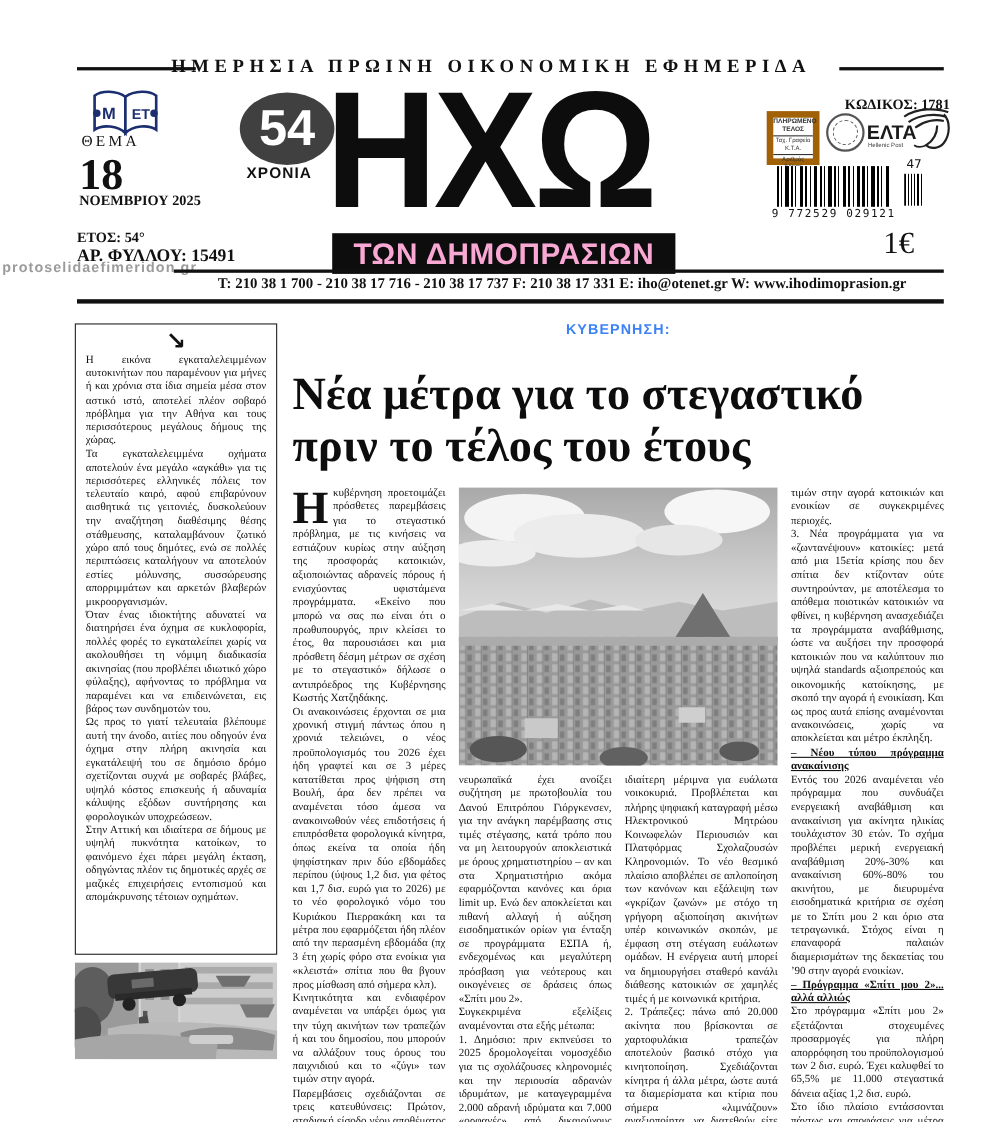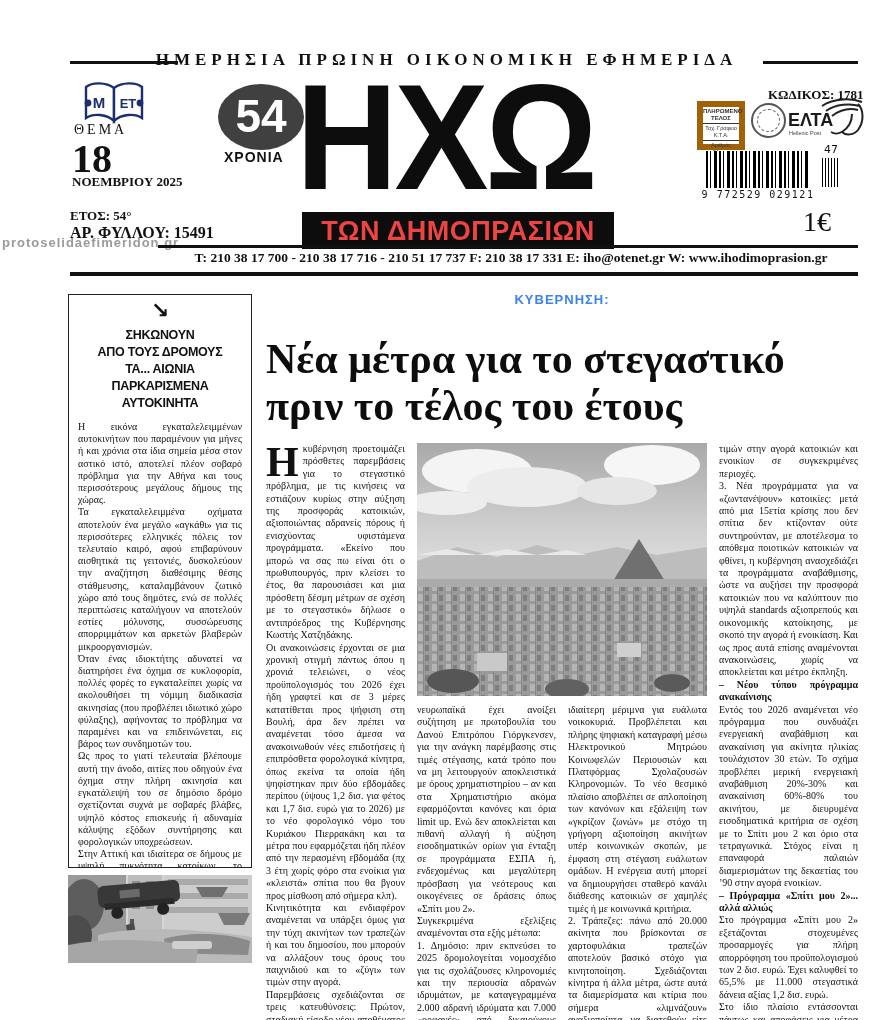--- a/index.html
+++ b/index.html
@@ -16,21 +16,21 @@
   .monthyear{left:72px;top:174px;font-size:13px;font-weight:bold;}
   .etos{left:70px;top:208px;font-size:13px;font-weight:bold;}
   .issue{left:70px;top:224px;font-size:16px;font-weight:bold;}
   .watermark{left:2px;top:235px;font-family:"Liberation Sans",sans-serif;font-weight:bold;
              font-size:13px;color:#9b9b9b;letter-spacing:1px;}
   .badge54{left:218px;top:84px;width:86px;height:66px;background:#404040;border-radius:50%;
            color:#fff;text-align:center;font:bold 46px/64px "Liberation Sans",sans-serif;}
   .badge-label{left:224px;top:149px;font:bold 14px "Liberation Sans",sans-serif;letter-spacing:1px;}
   .logo-hxo{left:296px;top:62px;font:bold 128px/1 "Liberation Sans",sans-serif;letter-spacing:-3px;
             transform:scale(1.10,1.18);transform-origin:left top;color:#0d0d0d;}
-  .logo-bar{left:302px;top:212px;width:312px;height:37px;background:#0d0d0d;color:#ef4444;
+  .logo-bar{left:302px;top:212px;width:312px;height:37px;background:#0d0d0d;color:#f9a8d4;
             text-align:center;font:bold 27px/38px "Liberation Sans",sans-serif;letter-spacing:0.5px;}
   .kodikos{left:768px;top:87px;font-size:13px;font-weight:bold;}
   .stamp-box{left:697px;top:101px;width:48px;height:49px;border:6px solid #a16207;box-sizing:border-box;
              font-family:"Liberation Sans",sans-serif;text-align:center;color:#333;}
   .stamp-box .s1{font-size:6px;font-weight:bold;border-bottom:1px solid #333;line-height:7px;padding:1px 0;}
   .stamp-box .s2{font-size:5.5px;border-bottom:1px solid #333;line-height:7px;padding:1px 0;}
   .stamp-box .s3{font-size:5.5px;line-height:7px;padding-top:1px;}
   .stamp-box .num{font-size:9px;font-weight:bold;}
   .stamp-circle{left:751px;top:103px;width:35px;height:35px;border:2px solid #555;border-radius:50%;
                 box-sizing:border-box;}
@@ -59,21 +59,21 @@
   .sb-photo{left:68px;top:875px;width:184px;height:88px;}
   
   .main{left:266px;top:292px;width:592px;height:728px;}
   .kicker{position:absolute;top:0;width:100%;text-align:center;color:#3b82f6;
           font:bold 13px "Liberation Sans",sans-serif;letter-spacing:1px;}
   .headline{position:absolute;top:16px;width:100%;text-align:left;white-space:pre-line;
             font:bold 42px/1.12 "Liberation Serif",serif;color:#0d0d0d;}
   .body-grid{position:absolute;top:151px;left:0;width:592px;height:577px;overflow:hidden;
              display:grid;grid-template-columns:repeat(4,1fr);column-gap:12px;}
   .para{margin:0;font:10px/12.4px "Liberation Serif",serif;text-align:justify;}
-  .para.bold{font-weight:bold;}
+  .para.bold{font-weight:bold;text-decoration:underline;}
   .dropcap{float:left;font:bold 42px/34px "Liberation Serif",serif;padding:2px 4px 0 0;}
   .mid-span{grid-column:2/4;}
   .main-photo{width:100%;height:253px;margin-bottom:8px;}
   .mid-cols{display:grid;grid-template-columns:1fr 1fr;column-gap:12px;}
 </style>
 </head>
 <body>
 
 <div class="page">
 
@@ -130,29 +130,25 @@
     </svg>
   </span>
 
   <div class="abs barcode-main"></div>
   <div class="abs barcode-digits">9 772529 029121</div>
   <div class="abs issue47">47</div>
   <div class="abs barcode-small"></div>
   <div class="abs price">1€</div>
 
   <div class="abs rule" style="left:158px;top:245px;width:700px;height:3px"></div>
-  <div class="abs contact">Τ: 210 38 17 700 - 210 38 17 716 - 210 51 17 737 F: 210 38 17 331 E: iho@otenet.gr W: www.ihodimoprasion.gr</div>
+  <div class="abs contact">Τ: 210 38 1 700 - 210 38 17 716 - 210 38 17 737 F: 210 38 17 331 E: iho@otenet.gr W: www.ihodimoprasion.gr</div>
   <div class="abs rule" style="left:70px;top:272px;width:788px;height:4px"></div>
 
   <div class="abs sidebar">
     <div class="sb-arrow">↘</div>
-    <div class="sb-title">ΣΗΚΩΝΟΥΝ
-ΑΠΟ ΤΟΥΣ ΔΡΟΜΟΥΣ
-ΤΑ... ΑΙΩΝΙΑ ΠΑΡΚΑΡΙΣΜΕΝΑ
-ΑΥΤΟΚΙΝΗΤΑ</div>
     <div class="sb-body">
         <p class="para">Η εικόνα εγκαταλελειμμένων αυτοκινήτων που παραμένουν για μήνες ή και χρόνια στα ίδια σημεία μέσα στον αστικό ιστό, αποτελεί πλέον σοβαρό πρόβλημα για την Αθήνα και τους περισσότερους μεγάλους δήμους της χώρας.</p>
         <p class="para">Τα εγκαταλελειμμένα οχήματα αποτελούν ένα μεγάλο «αγκάθι» για τις περισσότερες ελληνικές πόλεις τον τελευταίο καιρό, αφού επιβαρύνουν αισθητικά τις γειτονιές, δυσκολεύουν την αναζήτηση διαθέσιμης θέσης στάθμευσης, καταλαμβάνουν ζωτικό χώρο από τους δημότες, ενώ σε πολλές περιπτώσεις καταλήγουν να αποτελούν εστίες μόλυνσης, συσσώρευσης απορριμμάτων και αρκετών βλαβερών μικροοργανισμών.</p>
         <p class="para">Όταν ένας ιδιοκτήτης αδυνατεί να διατηρήσει ένα όχημα σε κυκλοφορία, πολλές φορές το εγκαταλείπει χωρίς να ακολουθήσει τη νόμιμη διαδικασία ακινησίας (που προβλέπει ιδιωτικό χώρο φύλαξης), αφήνοντας το πρόβλημα να παραμένει και να επιδεινώνεται, εις βάρος των συνδημοτών του.</p>
         <p class="para">Ως προς το γιατί τελευταία βλέπουμε αυτή την άνοδο, αιτίες που οδηγούν ένα όχημα στην πλήρη ακινησία και εγκατάλειψή του σε δημόσιο δρόμο σχετίζονται συχνά με σοβαρές βλάβες, υψηλό κόστος επισκευής ή αδυναμία κάλυψης εξόδων συντήρησης και φορολογικών υποχρεώσεων.</p>
         <p class="para">Στην Αττική και ιδιαίτερα σε δήμους με υψηλή πυκνότητα κατοίκων, το φαινόμενο έχει πάρει μεγάλη έκταση, οδηγώντας πλέον τις δημοτικές αρχές σε μαζικές επιχειρήσεις εντοπισμού και απομάκρυνσης τέτοιων οχημάτων.</p>
       </div>
   </div>
 
   <span class="abs sb-photo">

